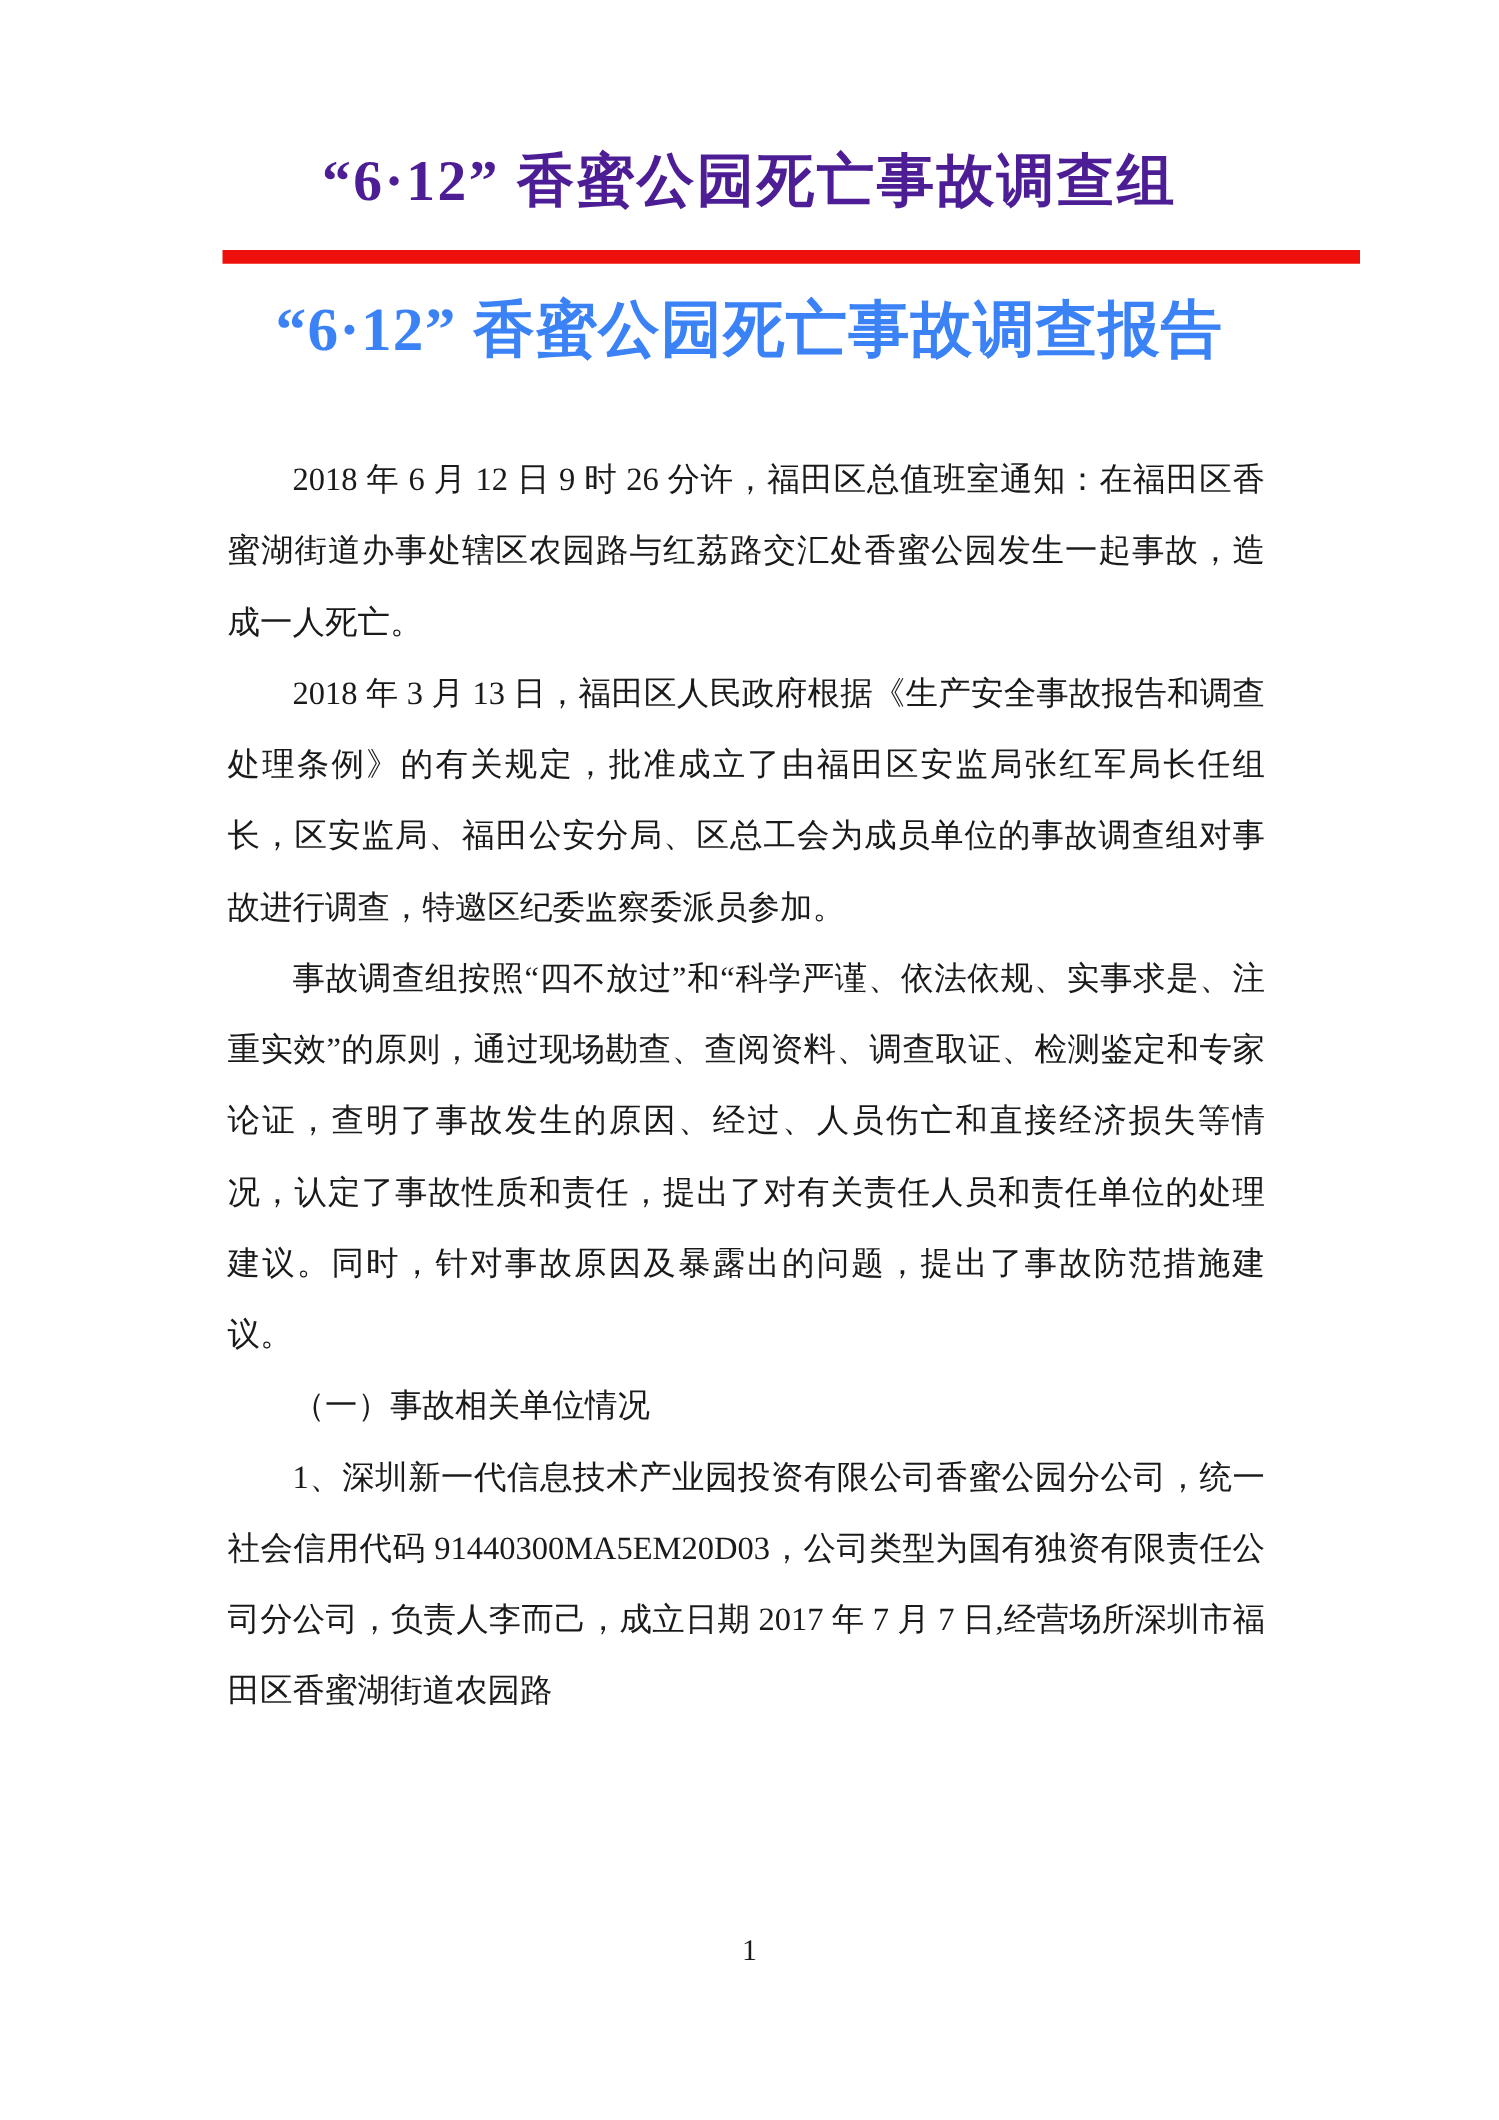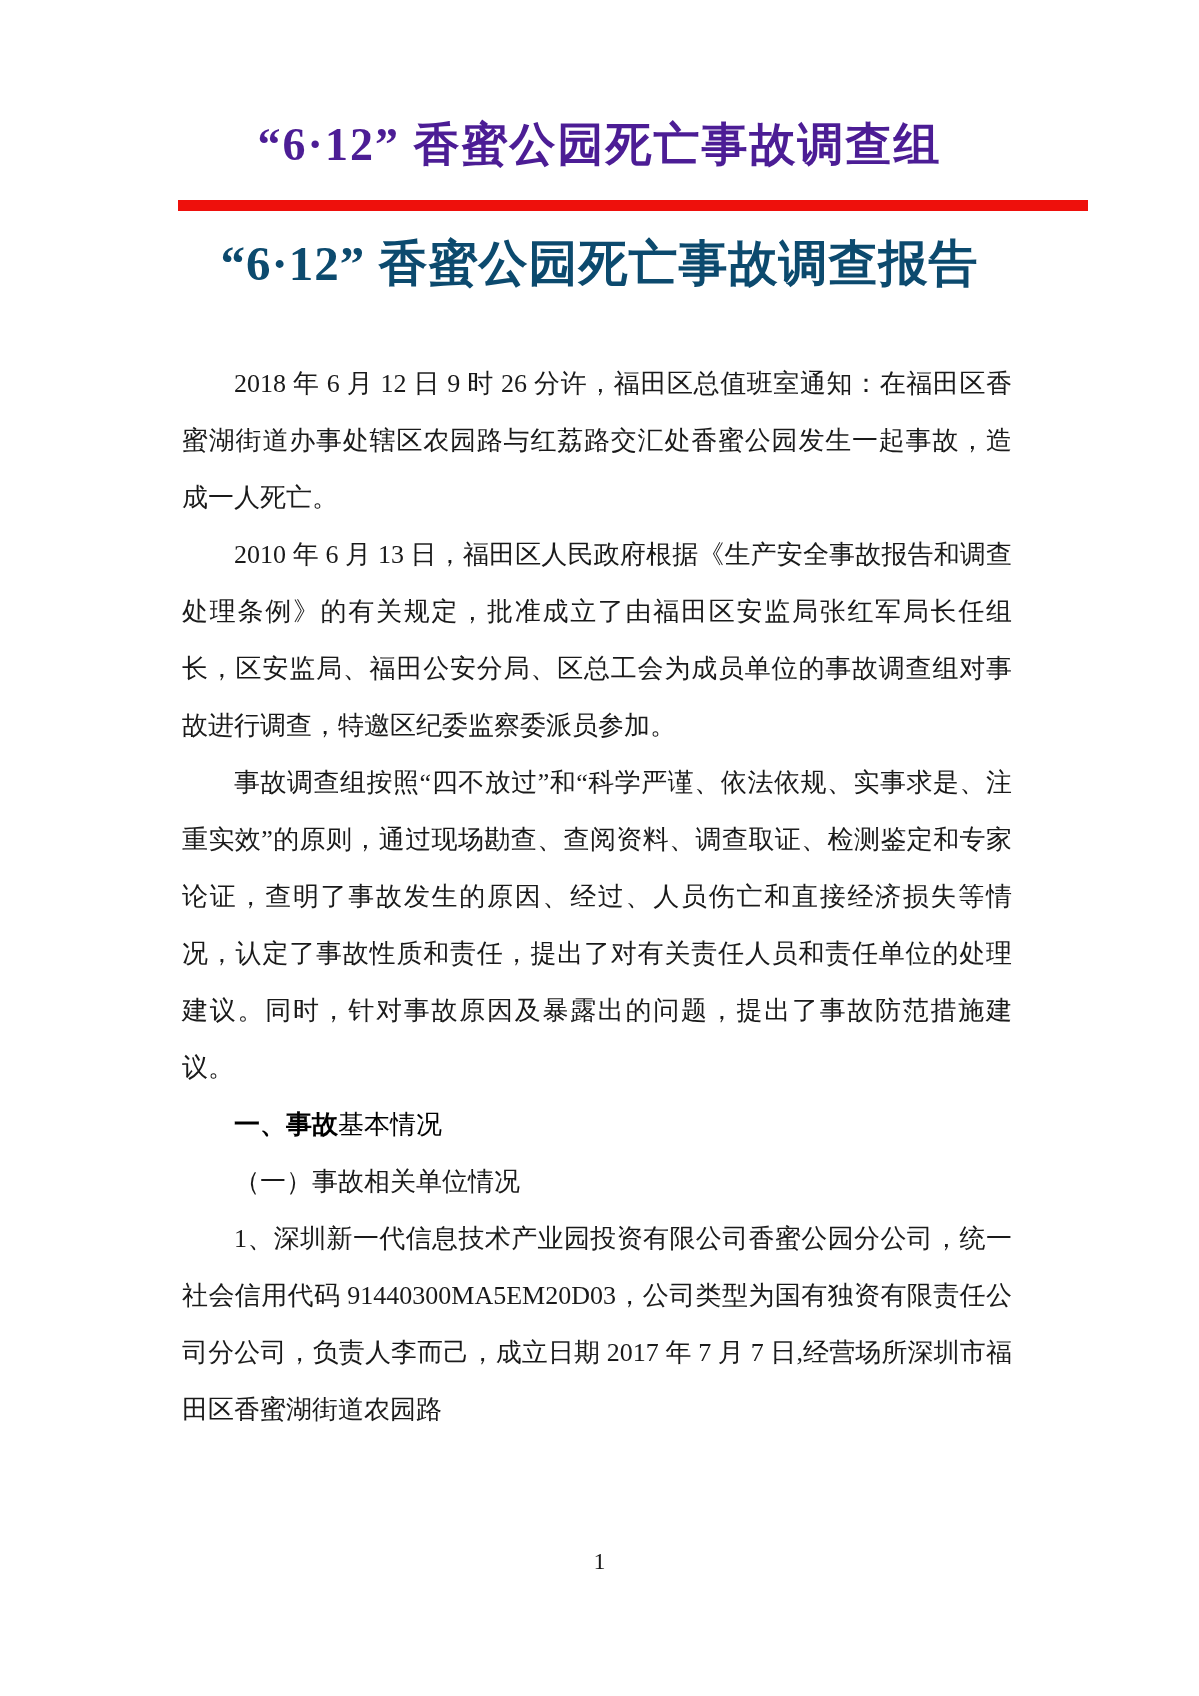--- a/index.html
+++ b/index.html
@@ -29,21 +29,21 @@
     height: 4px;              
     border-top: 8px solid;
     border-bottom: 3px solid;
   }
   .doc-title {
     margin-top: 24px;
     text-align: center;
     font-size: 49px;
     line-height: 58px;
     font-weight: bold;
-    color: #0c4a6e;
+    color: #3b82f6;
     letter-spacing: 1px;
   }
   .content {
     margin: 62px 0 0 182px;
     width: 830px;
     font-size: 26px;
     line-height: 57px;
     text-align: justify;
     color: #1a1a1a;
   }
@@ -83,25 +83,24 @@
   <div class="letterhead" style="color: #4c1d95;">“6·12” 香蜜公园死亡事故调查组</div>
 
   <div class="double-rule" style="border-top-color: rgb(238, 16, 12); border-bottom-color: rgb(238, 16, 12);"></div>
 
   <h1 class="doc-title">“6·12” 香蜜公园死亡事故调查报告</h1>
 
   <div class="content">
 
     <p class="para">2018 年 6 月 12 日 9 时 26 分许，福田区总值班室通知：在福田区香蜜湖街道办事处辖区农园路与红荔路交汇处香蜜公园发生一起事故，造成一人死亡。</p>
 
-    <p class="para">2010 年 6 月 13 日，福田区人民政府根据《生产安全事故报告和调查处理条例》的有关规定，批准成立了由福田区安监局张红军局长任组长，区安监局、福田公安分局、区总工会为成员单位的事故调查组对事故进行调查，特邀区纪委监察委派员参加。</p>
+    <p class="para">2018 年 3 月 13 日，福田区人民政府根据《生产安全事故报告和调查处理条例》的有关规定，批准成立了由福田区安监局张红军局长任组长，区安监局、福田公安分局、区总工会为成员单位的事故调查组对事故进行调查，特邀区纪委监察委派员参加。</p>
 
     <p class="para">事故调查组按照“四不放过”和“科学严谨、依法依规、实事求是、注重实效”的原则，通过现场勘查、查阅资料、调查取证、检测鉴定和专家论证，查明了事故发生的原因、经过、人员伤亡和直接经济损失等情况，认定了事故性质和责任，提出了对有关责任人员和责任单位的处理建议。同时，针对事故原因及暴露出的问题，提出了事故防范措施建议。</p>
 
-    <p class="section-heading"><span class="lead">一、事故</span><span class="rest">基本情况</span></p>
 
     <p class="sub-heading">（一）事故相关单位情况</p>
 
     <p class="para">1、深圳新一代信息技术产业园投资有限公司香蜜公园分公司，统一社会信用代码 91440300MA5EM20D03，公司类型为国有独资有限责任公司分公司，负责人李而己，成立日期 2017 年 7 月 7 日,经营场所深圳市福田区香蜜湖街道农园路</p>
 
   </div>
 
   <div class="page-number">1</div>
 
 </div>

